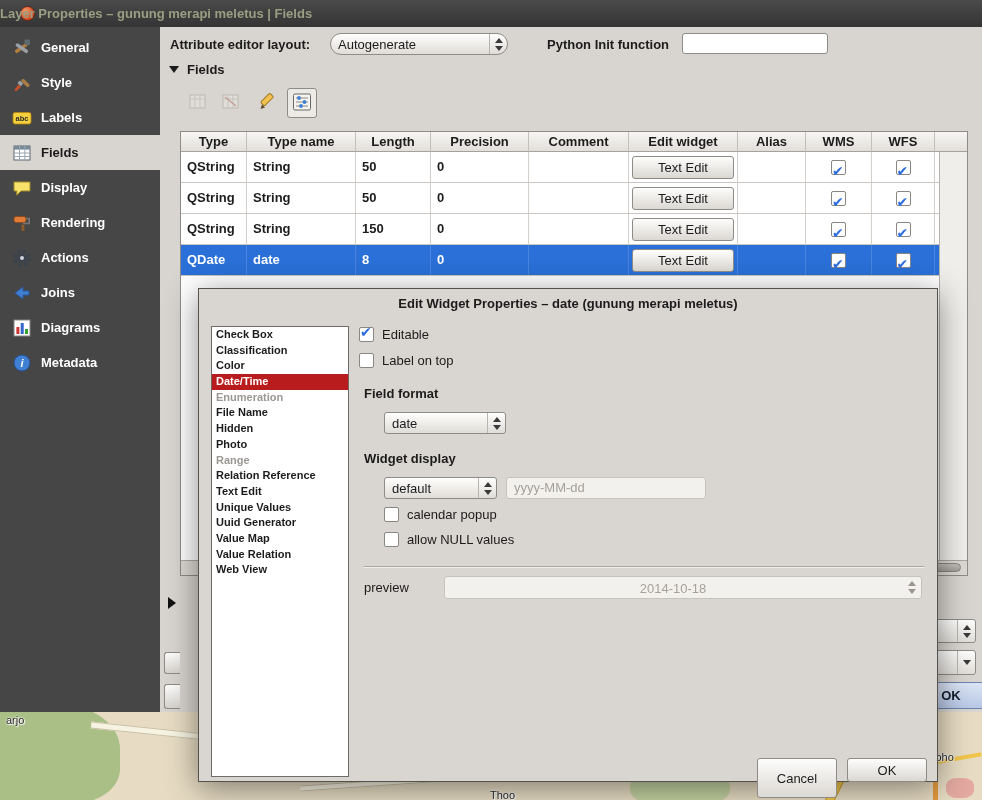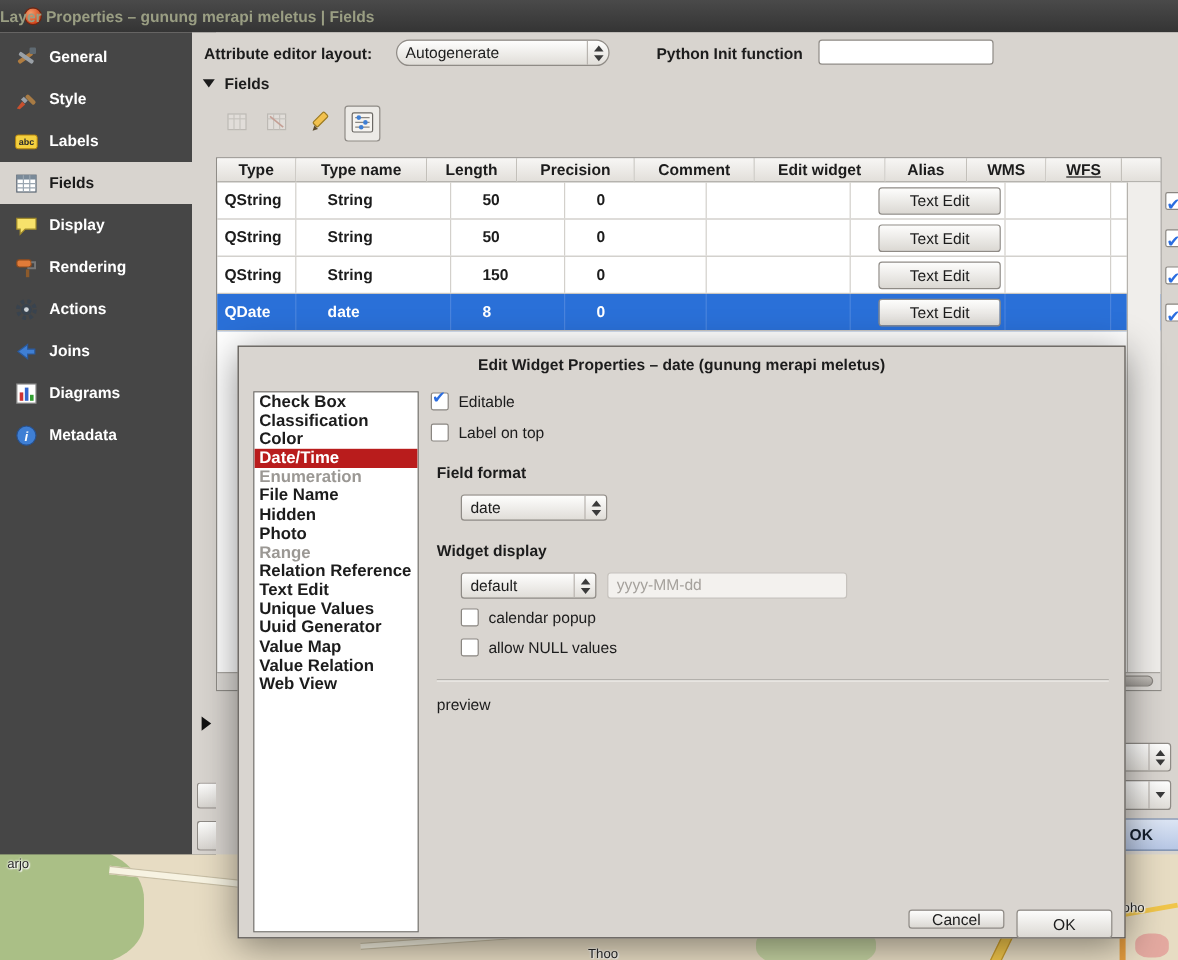--- a/index.html
+++ b/index.html
@@ -58,43 +58,43 @@
   .tb-btn{position:absolute;width:30px;height:30px;display:flex;align-items:center;justify-content:center;border-radius:3px;}
   .tb-btn.disabled{opacity:.45;}
   .tb-btn.framed{border:1px solid #8f8b86;background:#eceae6;box-sizing:border-box;}
 
   
   .tablewrap{position:absolute;left:180px;top:131px;width:788px;height:445px;background:#fff;border:1px solid #8f8c87;box-sizing:border-box;z-index:1;}
   .thead{display:flex;height:20px;}
   .th{background:linear-gradient(#f7f6f4,#e2dfda);border-right:1px solid #c3c0ba;border-bottom:1px solid #a5a29c;
       font-weight:bold;text-align:center;line-height:20px;box-sizing:border-box;flex:none;}
   .th.fill{flex:1;border-right:none;}
-  .trow{display:flex;height:30px;border-bottom:1px solid #c9c6c1;gap:20px;}
+  .trow{display:flex;height:30px;border-bottom:1px solid #c9c6c1;}
   .tc{flex:none;box-sizing:border-box;border-right:1px solid #d3d0cb;line-height:29px;padding-left:6px;font-weight:bold;white-space:nowrap;overflow:hidden;}
   .tc.center{display:flex;align-items:center;justify-content:center;padding-left:0;}
   .trow.sel{background:#2a70d8;}
   .trow.sel .tc{color:#ffffff;border-right-color:#4a84de;}
   .c0{width:66px;} .c1{width:109px;} .c2{width:75px;} .c3{width:98px;} .c4{width:100px;}
-  .c5{width:109px;} .c6{width:68px;} .c7{width:66px;} .c8{width:63px;text-decoration:underline;}
+  .c5{width:109px;} .c6{width:68px;} .c7{width:66px;} .c8{width:63px;}
   .te-btn{width:102px;height:23px;}
   .vscroll{position:absolute;right:0;top:20px;width:28px;height:409px;background:#f0eeeb;border-left:1px solid #b5b2ad;box-sizing:border-box;}
   .hscroll{position:absolute;left:0;right:0;bottom:0;height:15px;background:#dcd9d5;border-top:1px solid #aaa7a2;box-sizing:border-box;}
   .hthumb{position:absolute;right:6px;top:2px;width:44px;height:9px;border-radius:5px;
           background:linear-gradient(#c4c0bb,#a39f9a);border:1px solid #88847f;box-sizing:border-box;}
 
   
   .frag-btn{position:absolute;background:linear-gradient(#fdfdfc,#d6d3ce);border:1px solid #8f8b86;border-right:none;border-radius:3px 0 0 3px;box-sizing:border-box;z-index:1;}
   .bg-ok{background:linear-gradient(#dce5f4,#b7c7e5);border:1px solid #6b84ad;color:#15202e;font-weight:bold;}
 
   
   .dialog{position:absolute;left:180px;top:288px;width:740px;height:494px;background:#d9d5d0;
           border:1px solid #55524e;box-shadow:0 6px 30px rgba(0,0,0,.45);box-sizing:border-box;z-index:10;margin-left:18px;}
   .dlg-title{position:absolute;left:0;right:0;top:7px;text-align:center;font-weight:bold;}
   .wlist{position:absolute;left:12px;top:37px;width:138px;bottom:4px;background:#fff;border:1px solid #6f6c67;box-sizing:border-box;overflow:hidden;}
-  .witem{height:15.7px;line-height:15.7px;padding-left:4px;font-size:14px;font-weight:bold;white-space:nowrap;}
+  .witem{height:15.7px;line-height:15.7px;padding-left:4px;font-size:11px;font-weight:bold;white-space:nowrap;}
   .witem.selected{background:#b91c1c;color:#fff;}
   .witem.disabled{color:#9b9894;font-weight:bold;}
   .chkrow{position:absolute;display:flex;align-items:center;gap:8px;}
   .sep{position:absolute;height:0;border-top:1px solid #aaa7a2;border-bottom:1px solid #f2f0ed;}
   .spinfield{position:absolute;box-sizing:border-box;}
   .spinfield .sval{position:absolute;left:0;right:20px;top:50%;transform:translateY(-50%);text-align:center;}
   .spinfield .sarr{position:absolute;right:2px;top:0;bottom:0;width:14px;display:flex;flex-direction:column;align-items:center;justify-content:center;gap:3px;}
   .tri-up.dis{border-bottom-color:#9a968f;} .tri-down.dis{border-top-color:#9a968f;}
 </style>
 </head>
@@ -432,18 +432,25 @@
       <span>calendar popup</span>
     </div>
     <div class="chkrow" style="left:185px;top:243px;">
       <span class="checkbox"></span>
       <span>allow NULL values</span>
     </div>
 
     <div class="sep" style="left:165px;top:277px;width:560px;"></div>
 
     <span class="abs" style="left:165px;top:291px;">preview</span>
-
-    <button class="btn abs" style="left:558px;top:469px;width:80px;height:16px;">Cancel</button>
+    <div class="spinfield input disabled" style="left:245px;top:287px;width:478px;height:23px;">
+      <span class="sval">2014-10-18</span>
+      <span class="sarr">
+          <span class="tri-up dis"></span>
+          <span class="tri-down dis"></span>
+        </span>
+    </div>
+
+    <button class="btn abs" style="left:558px;top:469px;width:80px;height:40px;">Cancel</button>
     <button class="btn abs" style="left:648px;top:469px;width:80px;height:24px;">OK</button>
   </div>
 
 </div>
 
 </body></html>

